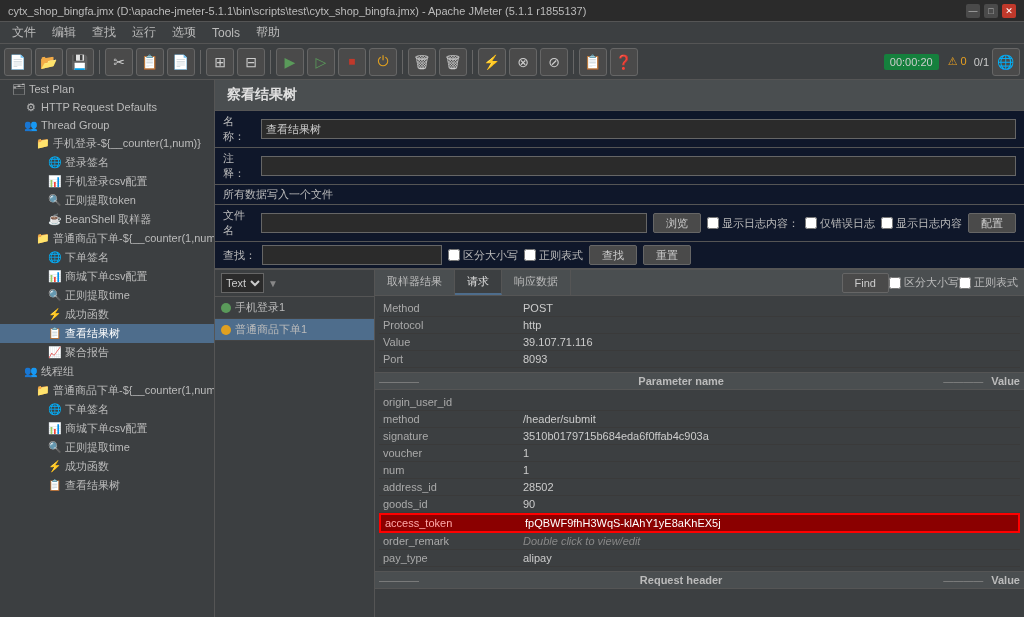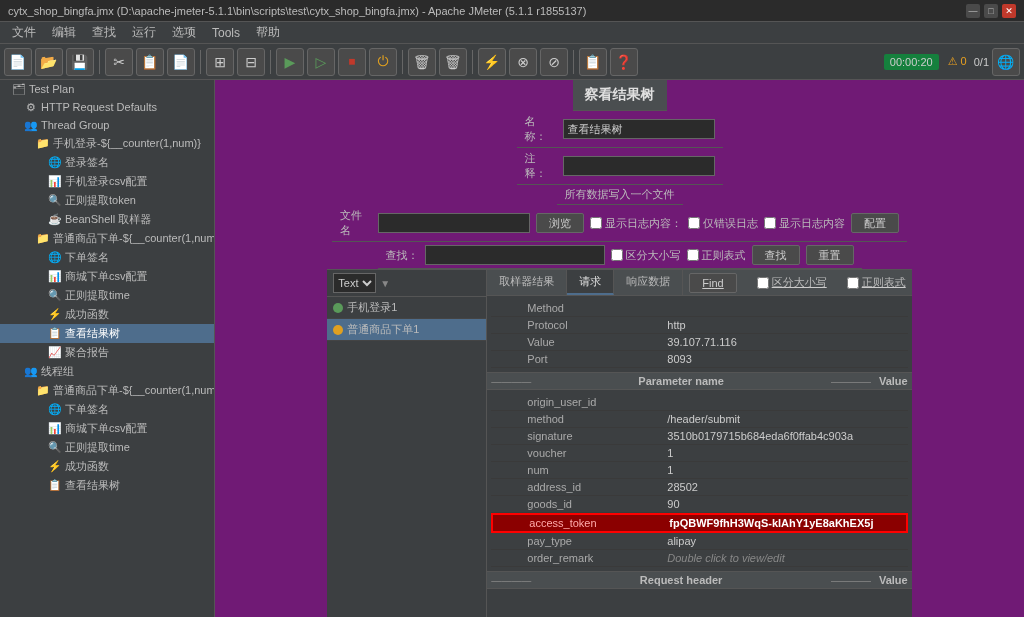--- a/index.html
+++ b/index.html
@@ -83,25 +83,24 @@
     .tree-item.selected { background: #4e6d8c; color: #fff; }
     .tree-icon { width: 14px; height: 14px; margin-right: 3px; flex-shrink: 0; display: flex; align-items: center; justify-content: center; }
     .indent1 { padding-left: 12px; }
     .indent2 { padding-left: 24px; }
     .indent3 { padding-left: 36px; }
     .indent4 { padding-left: 48px; }
 
     
     #right-panel {
       flex: 1;
-      background: #701a75;
+      background: #0f172a;
       overflow: hidden;
       display: flex;
       flex-direction: column;
-      align-items: center;
     }
 
     
     .panel-title {
       background: #4a4e50;
       padding: 6px 12px;
       font-size: 14px;
       color: #e0e0e0;
       font-weight: bold;
       border-bottom: 1px solid #555;
@@ -244,21 +243,21 @@
       font-size: 11px;
       cursor: pointer;
       color: #bbb;
       border-right: 1px solid #555;
     }
     .tab.active { background: #3c3f41; color: #e0e0e0; border-bottom: 2px solid #4e6d8c; }
 
     
     .detail-content { padding: 4px; }
     .detail-row { display: flex; padding: 2px 4px; font-size: 11px; border-bottom: 1px solid #3a3a3a; }
-    .detail-key { color: #aaa; width: 140px; flex-shrink: 0; margin-left: 32px; }
+    .detail-key { color: #aaa; width: 140px; flex-shrink: 0; }
     .detail-val { color: #ccc; flex: 1; }
 
     
     .section-header {
       display: flex;
       align-items: center;
       padding: 2px 4px;
       background: #4a4e50;
       border-top: 1px solid #555;
       border-bottom: 1px solid #555;
@@ -494,36 +493,37 @@
       </div>
 
       <div class="detail-pane">
 
         <div class="tab-bar">
           <div class="tab">取样器结果</div>
           <div class="tab active">请求</div>
           <div class="tab">响应数据</div>
           <div style="flex:1;"></div>
 
-          <div style="display:flex;align-items:center;gap:20px;padding:2px 6px;text-decoration:underline;">
+          <div style="display:flex;align-items:center;gap:0;padding:2px 6px;">
             <button class="btn-small">Find</button>
             <label class="checkbox-label">
               <input type="checkbox" style="">
               <span>区分大小写</span>
             </label>
             <label class="checkbox-label">
               <input type="checkbox" style="">
               <span>正则表式</span>
             </label>
           </div>
         </div>
 
         <div class="detail-content">
           <div class="detail-row">
             <span class="detail-key">Method</span>
+            <span class="detail-val">POST</span>
           </div>
           <div class="detail-row">
             <span class="detail-key">Protocol</span>
             <span class="detail-val">http</span>
           </div>
           <div class="detail-row">
             <span class="detail-key">Value</span>
             <span class="detail-val">39.107.71.116</span>
           </div>
           <div class="detail-row">
@@ -563,29 +563,29 @@
           <div class="detail-row">
             <span class="detail-key">address_id</span>
             <span class="detail-val">28502</span>
           </div>
           <div class="detail-row">
             <span class="detail-key">goods_id</span>
             <span class="detail-val">90</span>
           </div>
           <div class="detail-row highlighted">
             <span class="detail-key" style="color:#ffaaaa;">access_token</span>
-            <span class="detail-val" style="color:#fff;font-weight:bold;">fpQBWF9fhH3WqS-klAhY1yE8aKhEX5j</span>
+            <span class="detail-val" style="color:#fff;font-weight:normal;">fpQBWF9fhH3WqS-klAhY1yE8aKhEX5j</span>
+          </div>
+          <div class="detail-row">
+            <span class="detail-key">order_remark</span>
+            <span class="detail-val" style="color:#888;font-style:italic;">Double click to view/edit</span>
           </div>
           <div class="detail-row">
             <span class="detail-key">pay_type</span>
             <span class="detail-val">alipay</span>
-          </div>
-          <div class="detail-row">
-            <span class="detail-key">order_remark</span>
-            <span class="detail-val" style="color:#888;font-style:italic;">Double click to view/edit</span>
           </div>
         </div>
 
         <div class="section-header">
           <span style="font-size:10px;color:#888;">————</span>
           <span class="section-title">Request header</span>
           <span style="font-size:10px;color:#888;">————</span>
           <span class="section-value">Value</span>
         </div>
 

